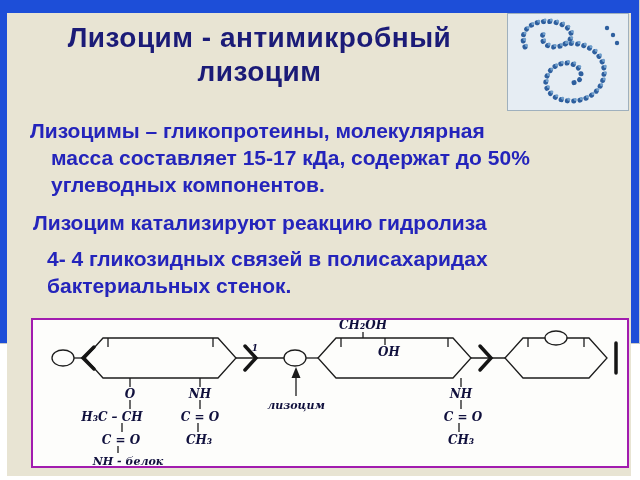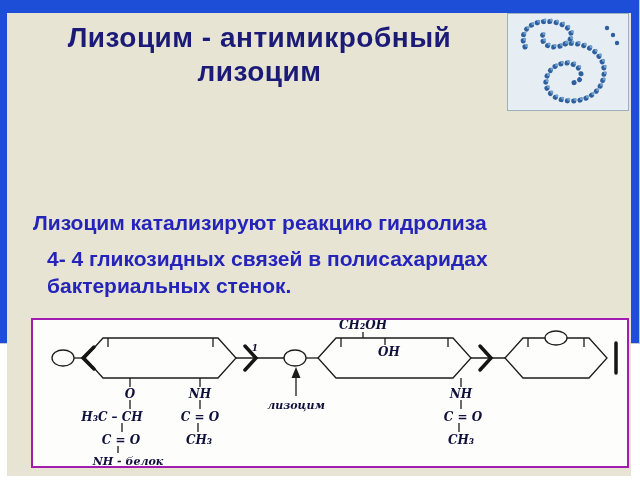--- a/index.html
+++ b/index.html
@@ -88,20 +88,21 @@
           <path d="M 59.5 29.5 C 79.5 26.5 97.5 38.5 98.5 55.5 C 99.5 74.5 83.5 87.5 63.5 86.5 C 45.5 85.5 35.5 72.5 42.5 59.5 C 49.5 46.5 67.5 45.5 73.5 54.5"></path>
         </g>
         <g fill="#2e5f9e">
           <circle cx="100" cy="15" r="2.2"></circle>
           <circle cx="106" cy="22" r="2.2"></circle>
           <circle cx="110" cy="30" r="2.2"></circle>
         </g>
       </svg>
     </div>
 
+    <div class="para p1">Лизоцимы – гликопротеины, молекулярная масса составляет 15-17 кДа, содержат до 50% углеводных компонентов.</div>
     <div class="para p2">Лизоцим катализируют реакцию гидролиза</div>
     <div class="para p3">4- 4 гликозидных связей в полисахаридах бактериальных стенок.</div>
 
     <div class="diagram">
       <svg width="596" height="148" viewBox="0 0 596 148" xmlns="http://www.w3.org/2000/svg">
 
         <g stroke="#1c1c1c" stroke-width="1.3" fill="none">
           <line x1="41" y1="38" x2="52" y2="38"></line>
           <line x1="203" y1="38" x2="251" y2="38"></line>
           <line x1="273" y1="38" x2="285" y2="38"></line>

